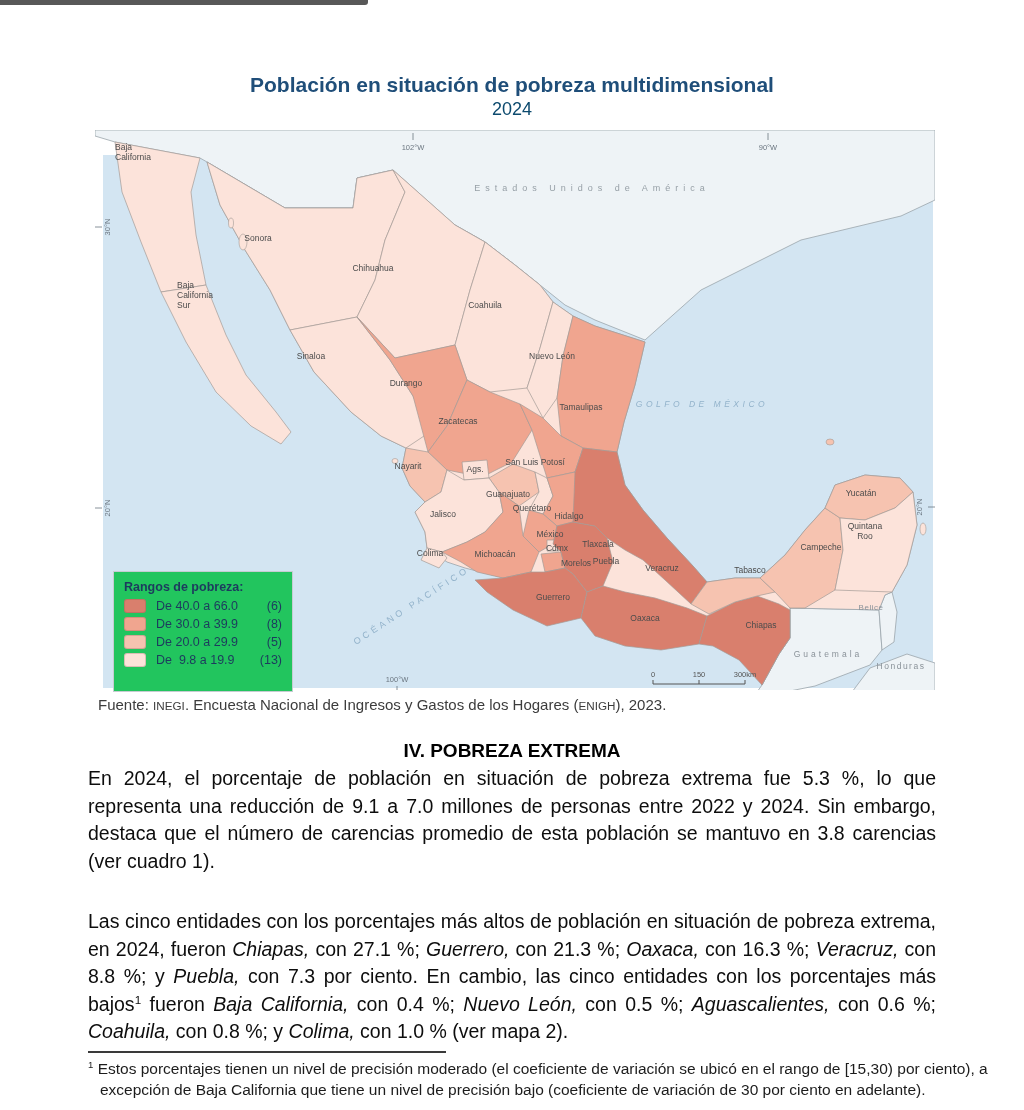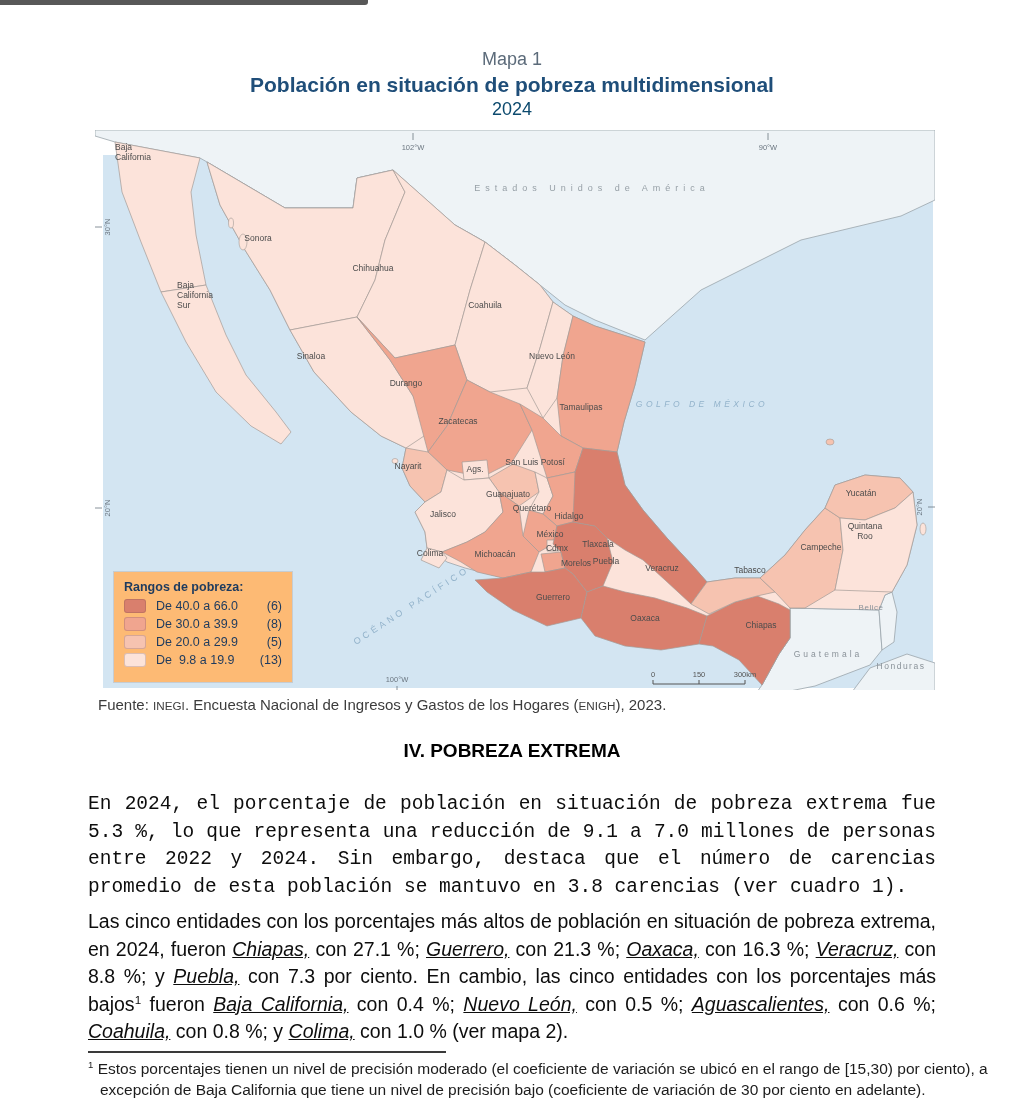--- a/index.html
+++ b/index.html
@@ -6,45 +6,44 @@
   body{width:1024px;height:1110px;background:#ffffff;font-family:"Liberation Sans",sans-serif;color:#111;position:relative;overflow:hidden;}
   .page{position:absolute;inset:0;background:#fff;}
   .top-strip{position:absolute;left:0;top:0;width:368px;height:5px;background:#585858;border-bottom-right-radius:3px;}
   .center{position:absolute;left:0;right:0;text-align:center;}
   .map-no{top:49px;font-size:18px;color:#5c6b7a;}
   .map-title{top:73px;font-size:21px;font-weight:bold;color:#1f4e79;}
   .map-year{top:99px;font-size:18px;color:#0c4a6e;}
   .map-unit{top:118px;font-size:16.5px;color:#353535;}
   .map-wrap{position:absolute;left:95px;top:130px;width:840px;height:560px;}
   .map-wrap svg{position:absolute;left:0;top:0;}
-  .legend{position:absolute;left:18px;top:441px;width:180px;background:#fdba74;border:1px solid #c6ccd1;padding:8px 10px 15px 10px;box-sizing:border-box;}
+  .legend{position:absolute;left:18px;top:441px;width:180px;background:#22c55e;border:1px solid #c6ccd1;padding:8px 10px 24px 10px;box-sizing:border-box;}
   .legend-title{font-size:12.5px;font-weight:bold;color:#1d3a5e;margin-bottom:5px;}
   .legend-row{display:flex;align-items:center;margin-top:4px;font-size:12.5px;color:#1d3a5e;}
   .legend-swatch{width:20px;height:12px;border-radius:3px;margin-right:10px;border:1px solid rgba(120,80,70,.25);flex:0 0 auto;}
   .legend-count{margin-left:auto;}
   .fuente{position:absolute;left:98px;top:696px;font-size:15px;color:#3c3c3c;}
   .sc{font-size:0.78em;}
-  .it{font-style:italic;text-decoration:underline;}
+  .it{font-style:italic;}
   .section-heading{top:740px;font-size:19px;font-weight:bold;color:#000;}
   .body-par{position:absolute;left:88px;width:848px;font-size:19.5px;line-height:27.5px;text-align:justify;color:#0d0d0d;}
-  .p1{top:791px;font-family:Liberation Mono, monospace;}
+  .p1{top:765px;}
   .p2{top:908px;}
   .body-par sup{font-size:0.6em;line-height:0;vertical-align:super;}
   .foot-rule{position:absolute;left:88px;top:1051px;width:358px;border-top:2px solid #3a3a3a;}
   .footnote{position:absolute;left:88px;top:1059px;width:894px;font-size:15.5px;line-height:20.5px;color:#1c1c1c;padding-left:12px;text-indent:-12px;}
   .footnote sup{font-size:0.62em;line-height:0;vertical-align:super;}
 </style>
 </head>
 <body>
 
 <div class="page">
 
   <div class="top-strip"></div>
 
-  <div class="center map-no">Mapa 1</div>
   <div class="center map-title">Población en situación de pobreza multidimensional</div>
   <div class="center map-year">2024</div>
 
   <div class="map-wrap">
     <svg id="mapsvg" width="840" height="560" viewBox="0 0 840 560">
         <rect x="8" y="25" width="830" height="533" fill="#d3e5f2"></rect>
         <polygon points="0,0 840,0 840,70 806,86 706,110 606,160 550,210 525,200 500,190 470,175 445,155 420,135 390,112 360,95 310,62 298,40 262,48 258,78 190,78 112,32 105,28 20,12 0,6" fill="#eef3f6" stroke="#9aa4ab" stroke-width="0.8"></polygon>
         <polygon points="667,555 684,524 695,508 695,478 784,480 787,520 775,535 720,556 690,562 662,562" fill="#eef3f6" stroke="#9aa4ab" stroke-width="0.8"></polygon>
         <polygon points="775,538 812,524 840,533 840,562 757,562" fill="#eef3f6" stroke="#9aa4ab" stroke-width="0.8"></polygon>
         <polygon points="797,462 802,482 799,512 787,520 784,480 790,465" fill="#eef3f6" stroke="#9aa4ab" stroke-width="0.8"></polygon>

